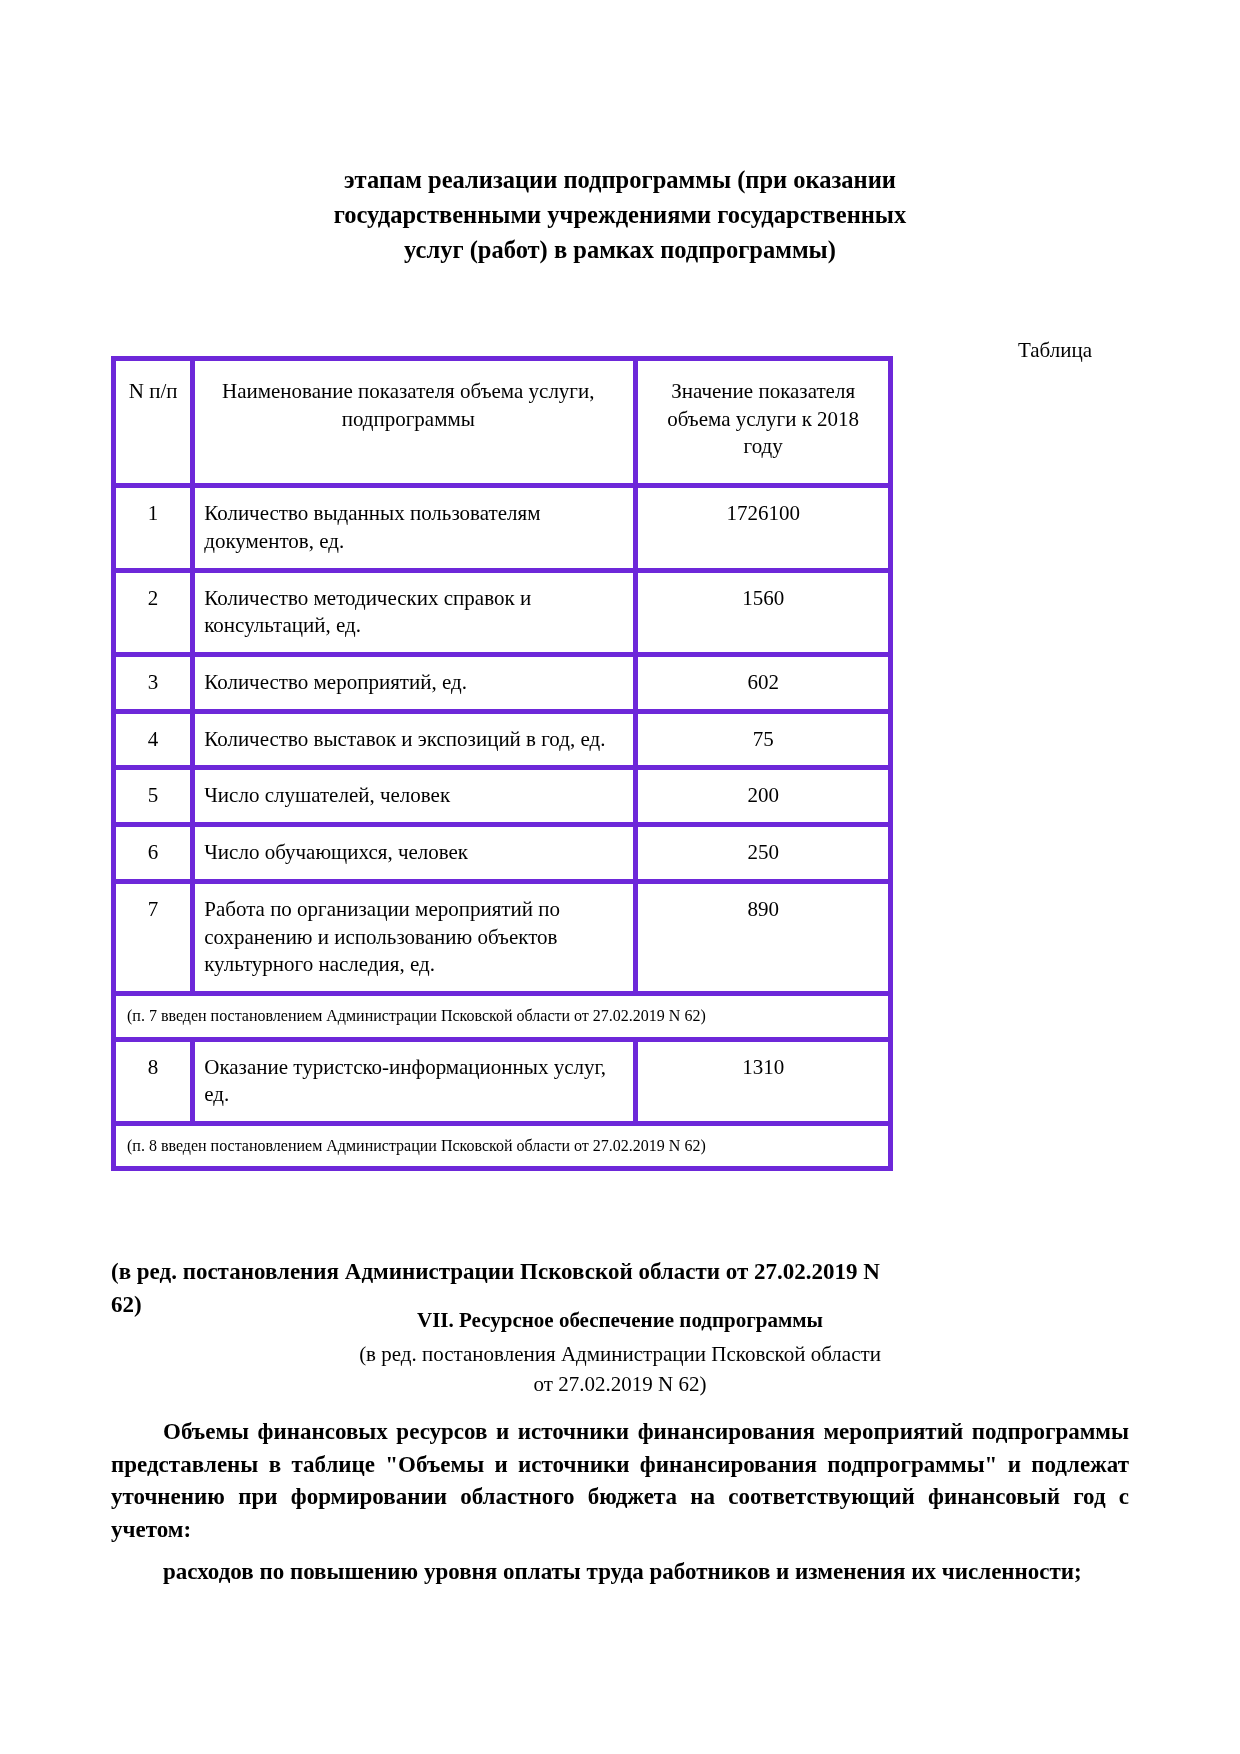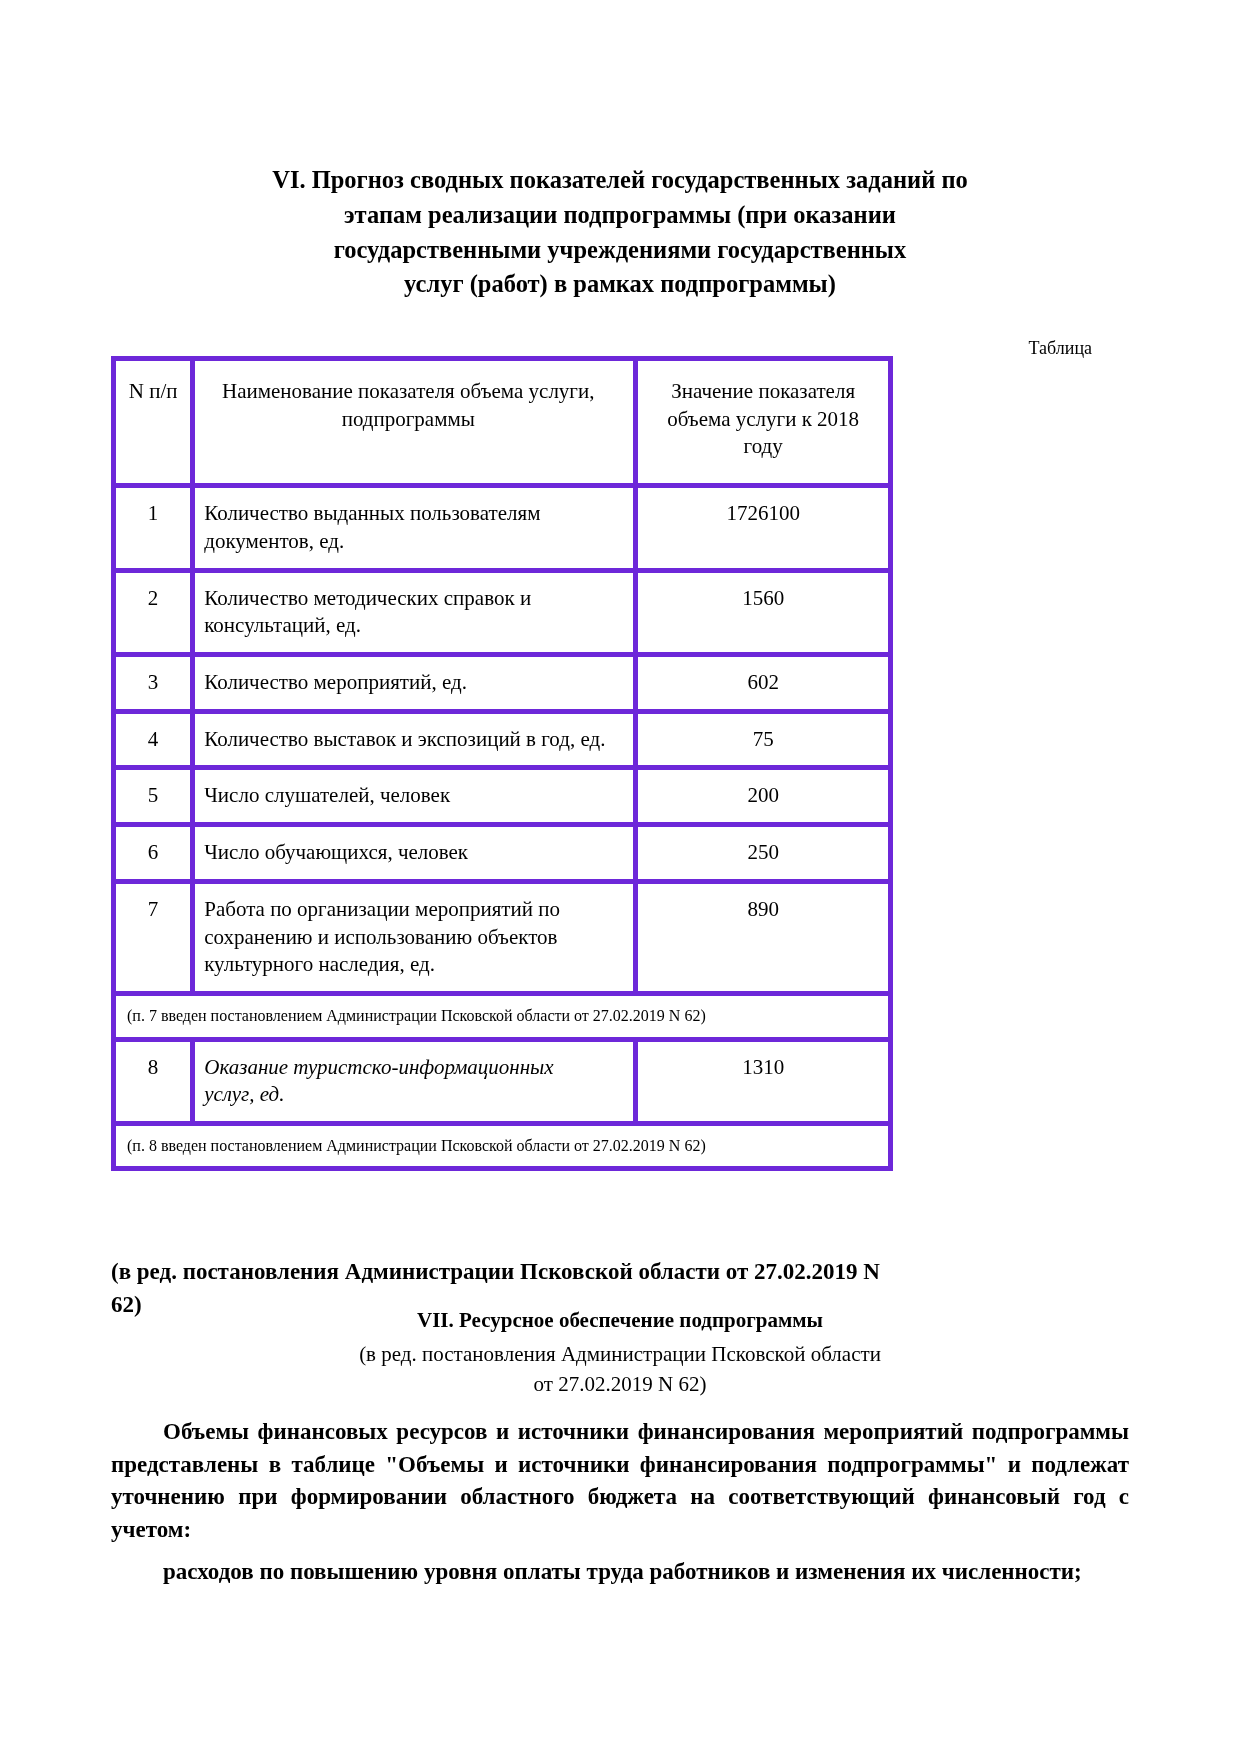--- a/index.html
+++ b/index.html
@@ -36,21 +36,21 @@
     left: 230px;
     top: 163px;
     width: 780px;
   }
 
   
   #table-caption {
     position: absolute;
     right: 148px;
     top: 337px;
-    font-size: 18px;
+    font-size: 21px;
     line-height: 1.3;
   }
 
   
   #indicators-table {
     position: absolute;
     left: 111px;
     top: 356px;
     width: 782px;
     border-collapse: collapse;
@@ -159,21 +159,20 @@
     text-align-last: left;
     text-indent: 52px;
   }
 </style>
 </head>
 <body>
 
 <div class="page">
 
   <div id="heading-vi">
-    <div class="section-title">VI. Прогноз сводных показателей государственных заданий по</div>
     <div class="section-title">этапам реализации подпрограммы (при оказании</div>
     <div class="section-title">государственными учреждениями государственных</div>
     <div class="section-title">услуг (работ) в рамках подпрограммы)</div>
   </div>
 
   <div id="table-caption">Таблица</div>
 
   <table id="indicators-table">
     <thead>
       <tr>
@@ -277,21 +276,21 @@
       <tr class="footnote-row">
         <td colspan="3">
           <div class="footnote-text">(п. 7 введен постановлением Администрации Псковской области от 27.02.2019 N 62)</div>
         </td>
       </tr>
 
       <tr>
         <td class="col-num row-num" style="border-bottom:none;">
           <div class="cell-pad">8</div>
         </td>
-        <td class="col-name row-name" style="border-bottom:none;font-style:italic;">
+        <td class="col-name row-name" style="border-bottom:none;">
           <div class="cell-pad">Оказание туристско-информационных услуг, ед.</div>
         </td>
         <td class="col-value row-value" style="border-bottom:none;">
           <div class="cell-pad">1310</div>
         </td>
       </tr>
 
       <tr class="footnote-row">
         <td colspan="3">
           <div class="footnote-text">(п. 8 введен постановлением Администрации Псковской области от 27.02.2019 N 62)</div>

